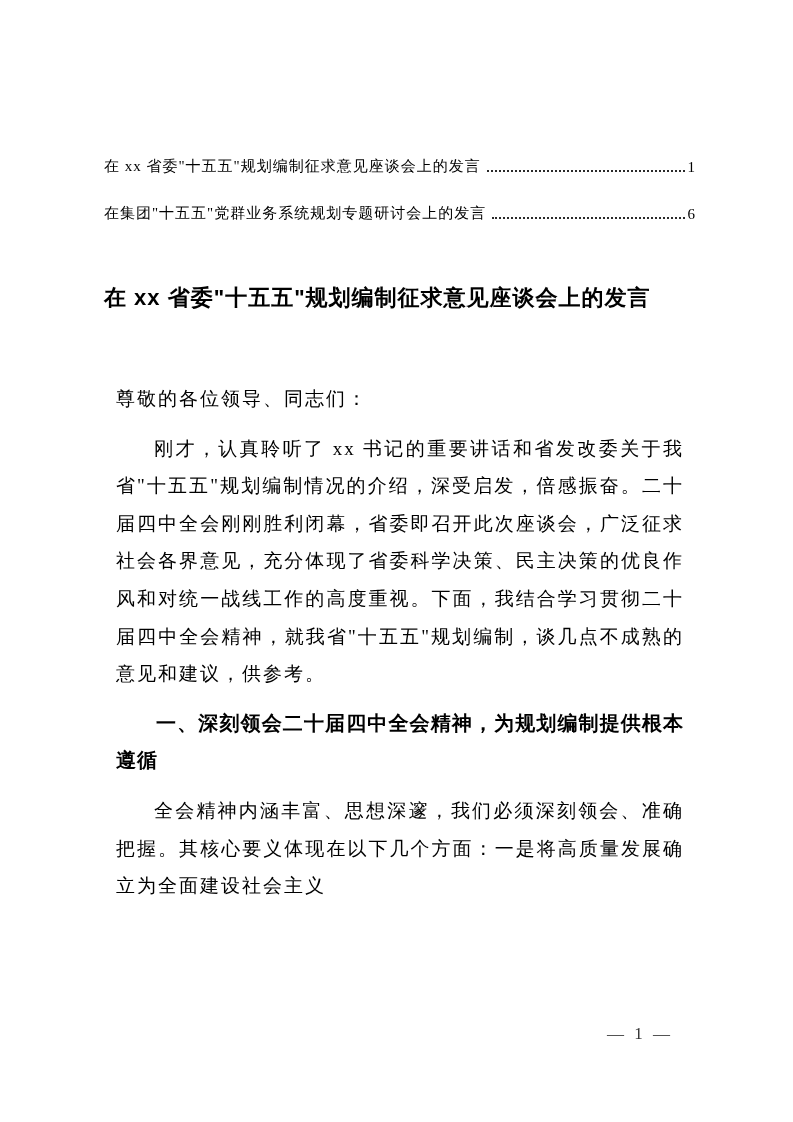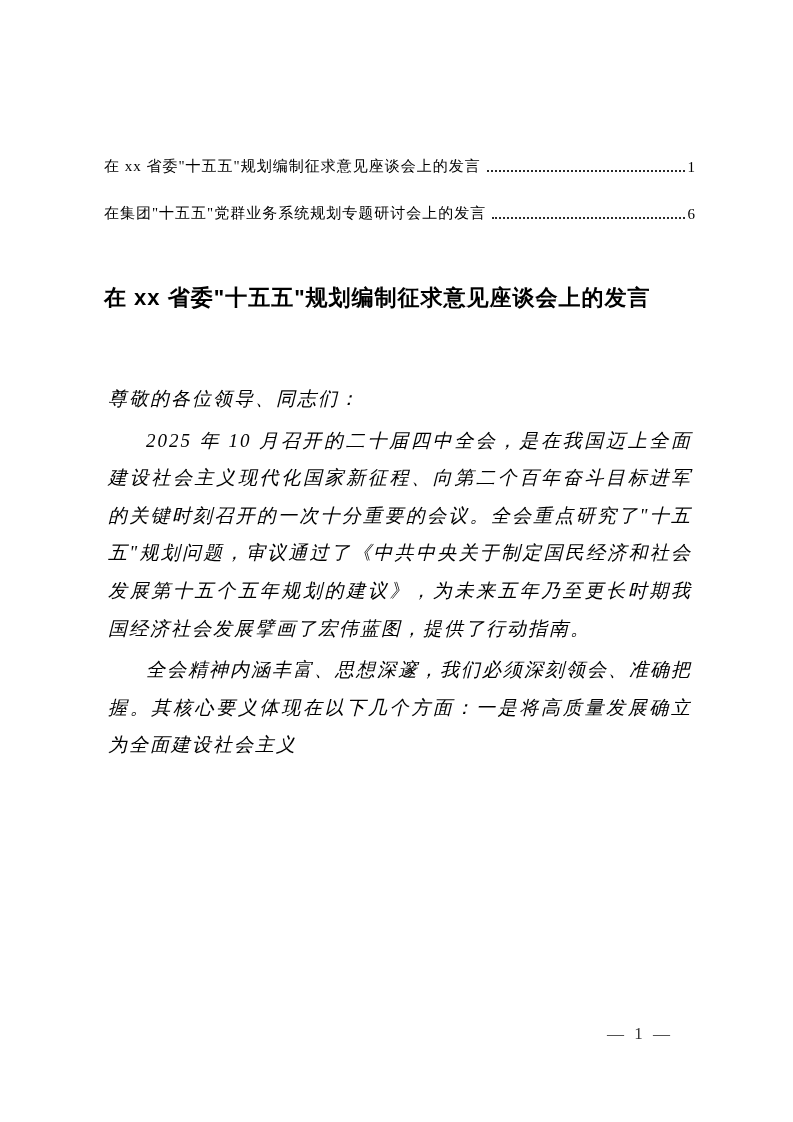--- a/index.html
+++ b/index.html
@@ -55,23 +55,22 @@
   }
   
   .article {
     margin-top: 67px;
     font-size: 19px;
     line-height: 37.6px;
     letter-spacing: 2px;
     text-align: justify;
   }
   .article p, .article h2 {
-    margin: 4px;
+    margin: 12px;
     padding: 0;
-    font-style: italic;
   }
   .para-greeting { text-indent: 0; }
   .para-indent  { text-indent: 2em; }
   .para-heading {
     text-indent: 2em;
     font-family: "Liberation Sans", "DejaVu Sans", sans-serif;
     font-weight: bold;
     font-size: 20px;
     line-height: 37.6px;
     letter-spacing: 1px;
@@ -107,21 +106,22 @@
           <span class="toc-title">在集团"十五五"党群业务系统规划专题研讨会上的发言</span>
           <span class="toc-leader"></span>
           <span class="toc-page">6</span>
         </div>
       </nav>
 
     <h1 class="doc-title">在 xx 省委"十五五"规划编制征求意见座谈会上的发言</h1>
 
     <div class="article" id="article-body">
         <p class="para-greeting">尊敬的各位领导、同志们：</p>
-        <p class="para-indent">2025 年 10 月召开的二十届四中全会，是在我国迈上全面建设社会主义现代化国家新征程、向第二个百年奋斗目标进军的关键时刻召开的一次十分重要的会议。全会重点研究了"十五五"规划问题，审议通过了《中共中央关于制定国民经济和社会发展第十五个五年规划的建议》，为未来五年乃至更长时期我国经济社会发展擘画了宏伟蓝图，提供了行动指南。</p>
+        <p class="para-indent">刚才，认真聆听了 xx 书记的重要讲话和省发改委关于我省"十五五"规划编制情况的介绍，深受启发，倍感振奋。二十届四中全会刚刚胜利闭幕，省委即召开此次座谈会，广泛征求社会各界意见，充分体现了省委科学决策、民主决策的优良作风和对统一战线工作的高度重视。下面，我结合学习贯彻二十届四中全会精神，就我省"十五五"规划编制，谈几点不成熟的意见和建议，供参考。</p>
+        <h2 class="para-heading">一、深刻领会二十届四中全会精神，为规划编制提供根本遵循</h2>
         <p class="para-indent">全会精神内涵丰富、思想深邃，我们必须深刻领会、准确把握。其核心要义体现在以下几个方面：一是将高质量发展确立为全面建设社会主义</p>
       </div>
 
   </div>
 
   <div class="footer">
     <span class="pagenum">— 1 —</span>
   </div>
 </div>
 

